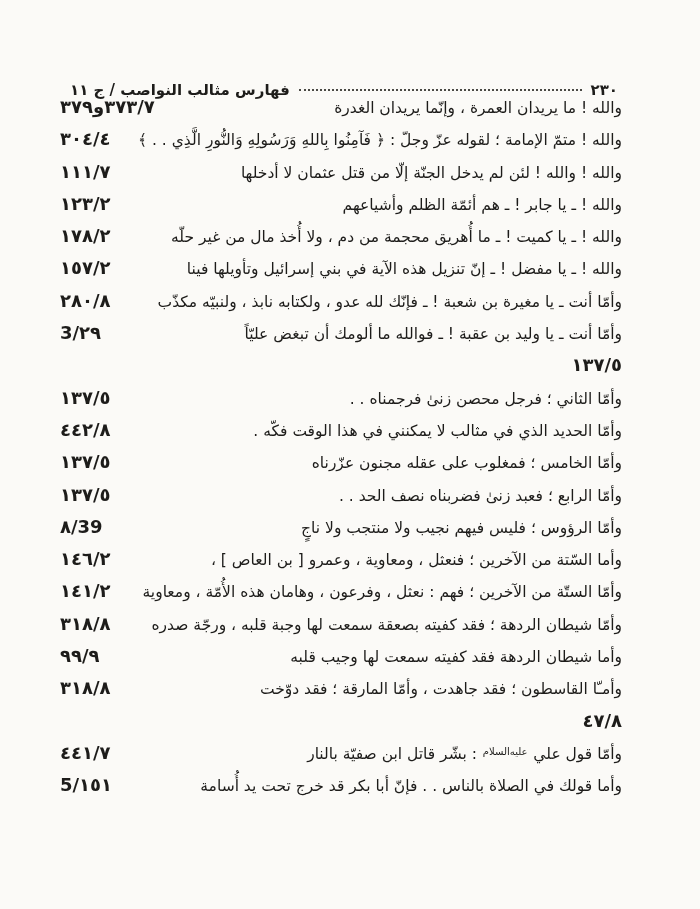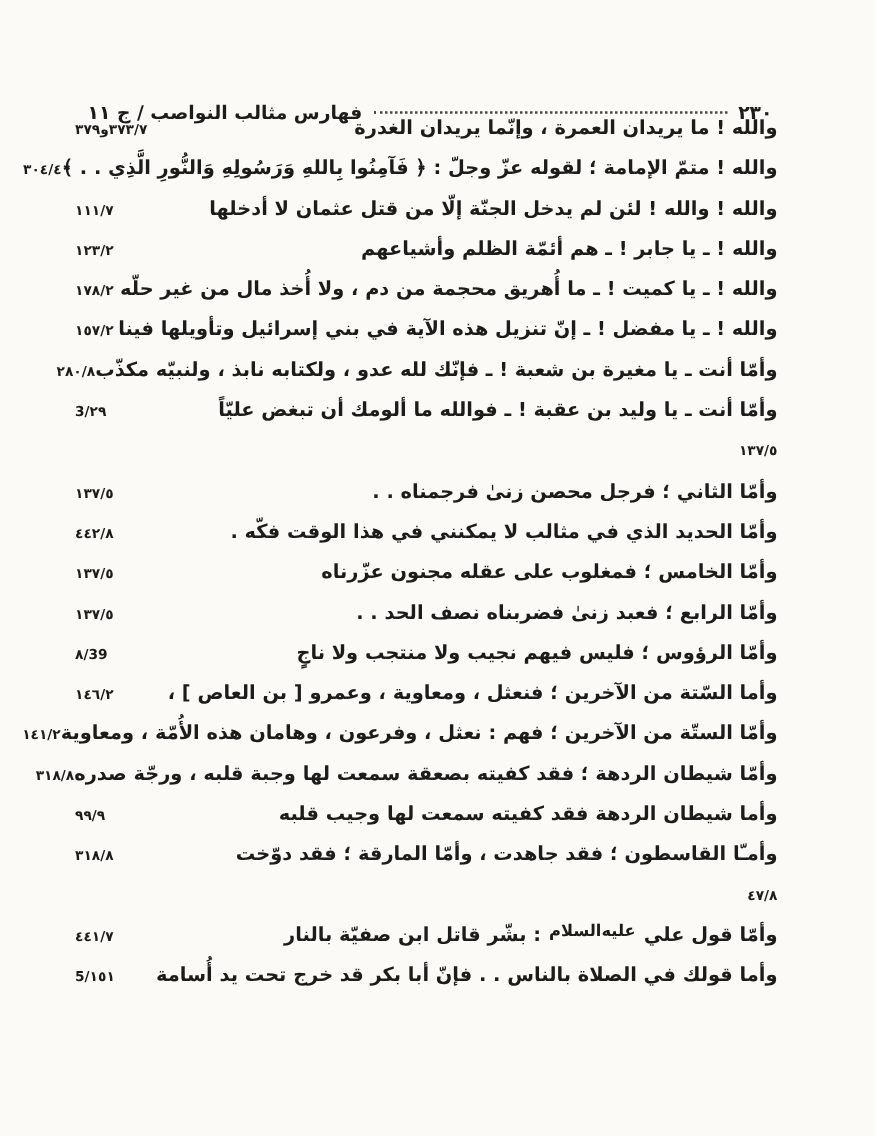--- a/index.html
+++ b/index.html
@@ -40,31 +40,30 @@
     display:flex;
     direction:rtl;
     justify-content:space-between;
     align-items:baseline;
     height:32.3px;
   }
   .entry-text{
     white-space:nowrap;
     font-size:15.5px;
     line-height:1.2;
-    font-weight:bold;
   }
   .entry-ref{
     white-space:nowrap;
-    font-size:11px;
+    font-size:18px;
     font-weight:bold;
     letter-spacing:0.5px;
     padding-top:3px;
   }
   .honorific{
-    font-size:13px;
+    font-size:10px;
     display:inline-block;
     transform:translateY(-4px);
     margin:4px 1px;
     line-height:1;
   }
 </style>
 </head>
 <body>
 
 <div class="page">

